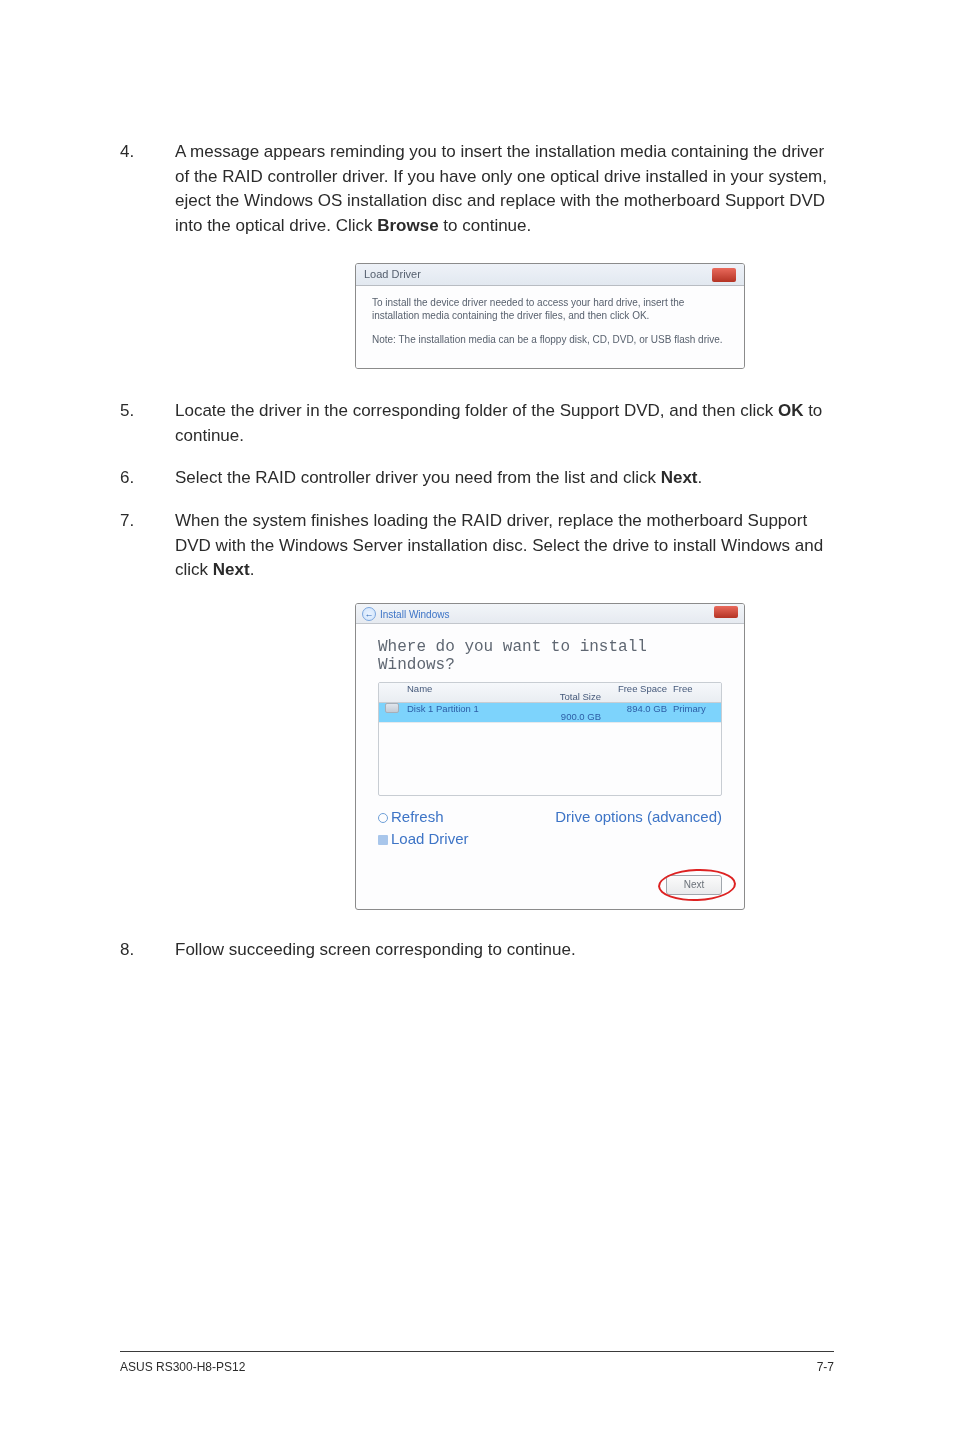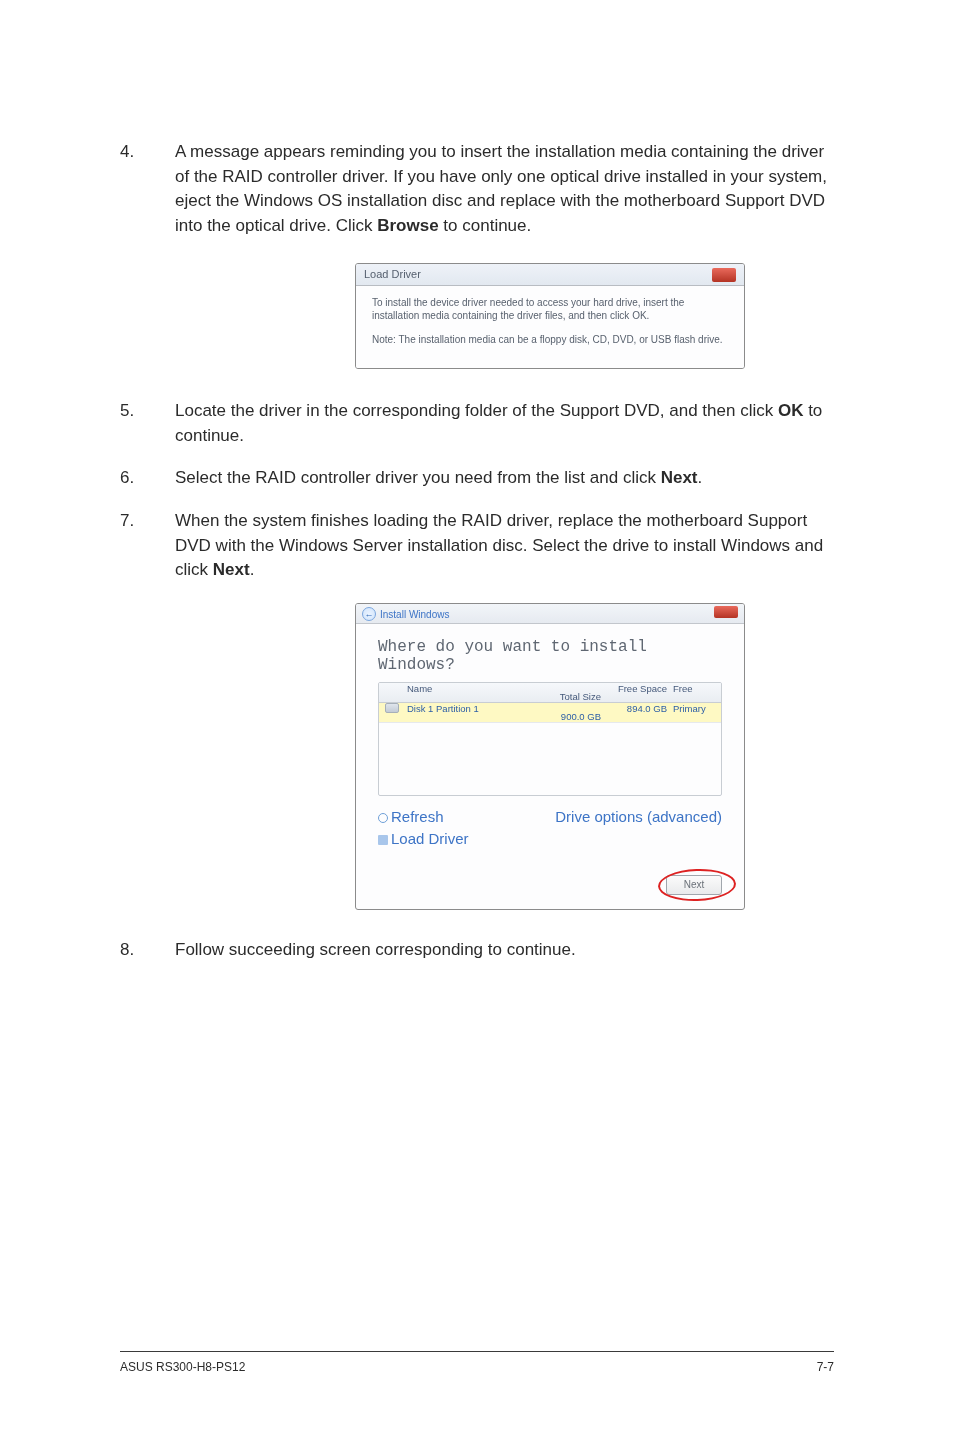--- a/index.html
+++ b/index.html
@@ -164,21 +164,21 @@
     border-bottom: 1px solid #c8cdd3;
     color: #45597a;
   }
   .col-icon { width: 26px; text-align: center; }
   .col-name { flex: 1; padding-left: 2px; }
   .col-size { width: 62px; text-align: right; padding-right: 10px; margin-top: 8px; }
   .col-free { width: 56px; text-align: right; }
   .col-type { width: 54px; padding-left: 6px; }
   .disk-row { border-bottom: 1px solid #e6e9ed; }
   .disk-row.sel {
-    background: #fef9c3;
+    background: #7dd3fc;
     color: #2d5ea6;
   }
   .disk-icon {
     width: 14px; height: 10px;
     background: linear-gradient(#dfe5ec,#c3cbd5);
     border: 1px solid #a6afb9;
     border-radius: 2px;
     display: inline-block;
   }
   .disk-blank { height: 72px; }

